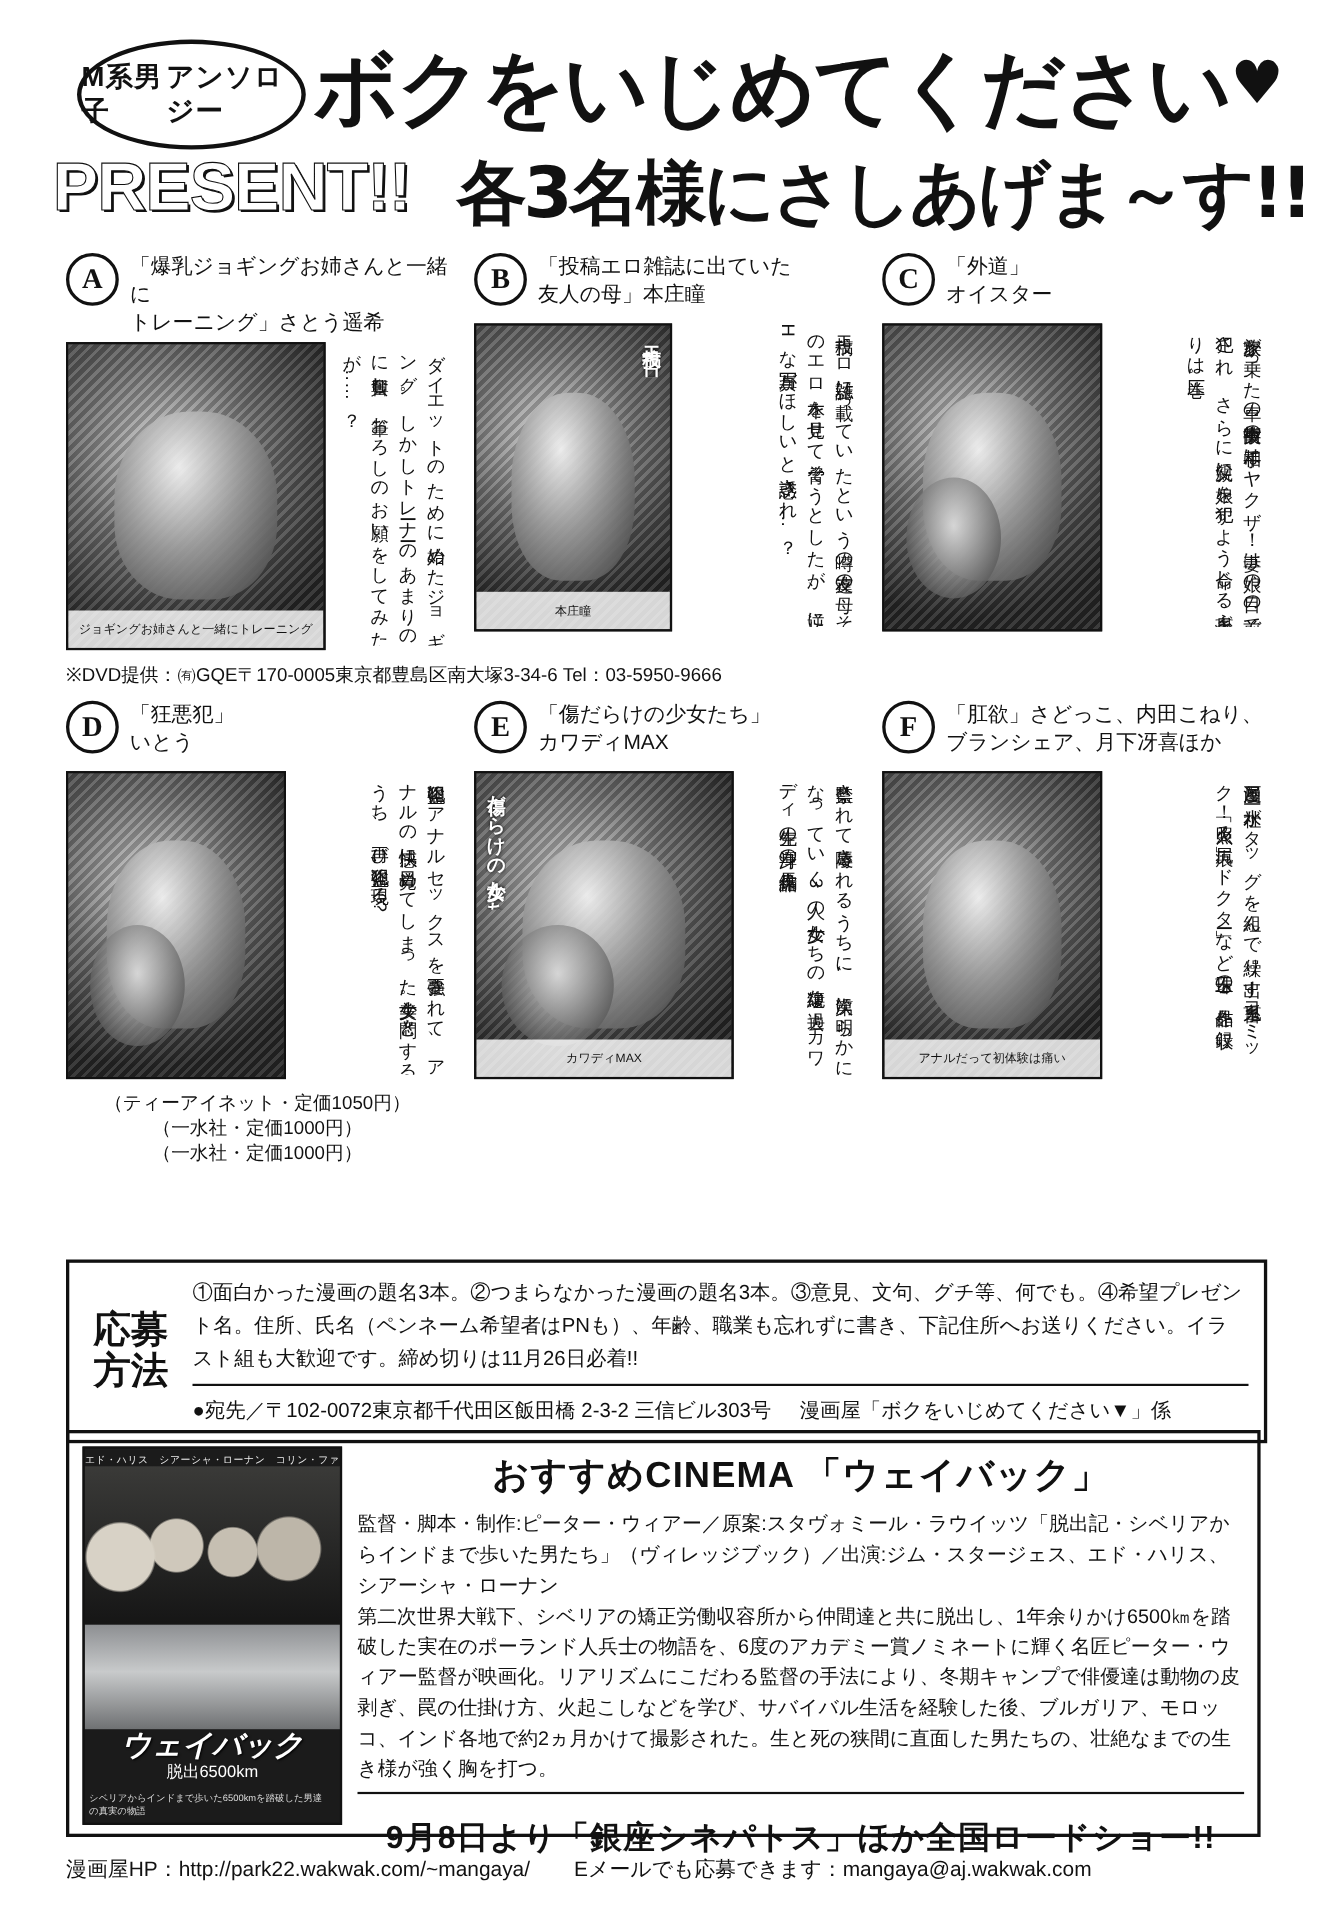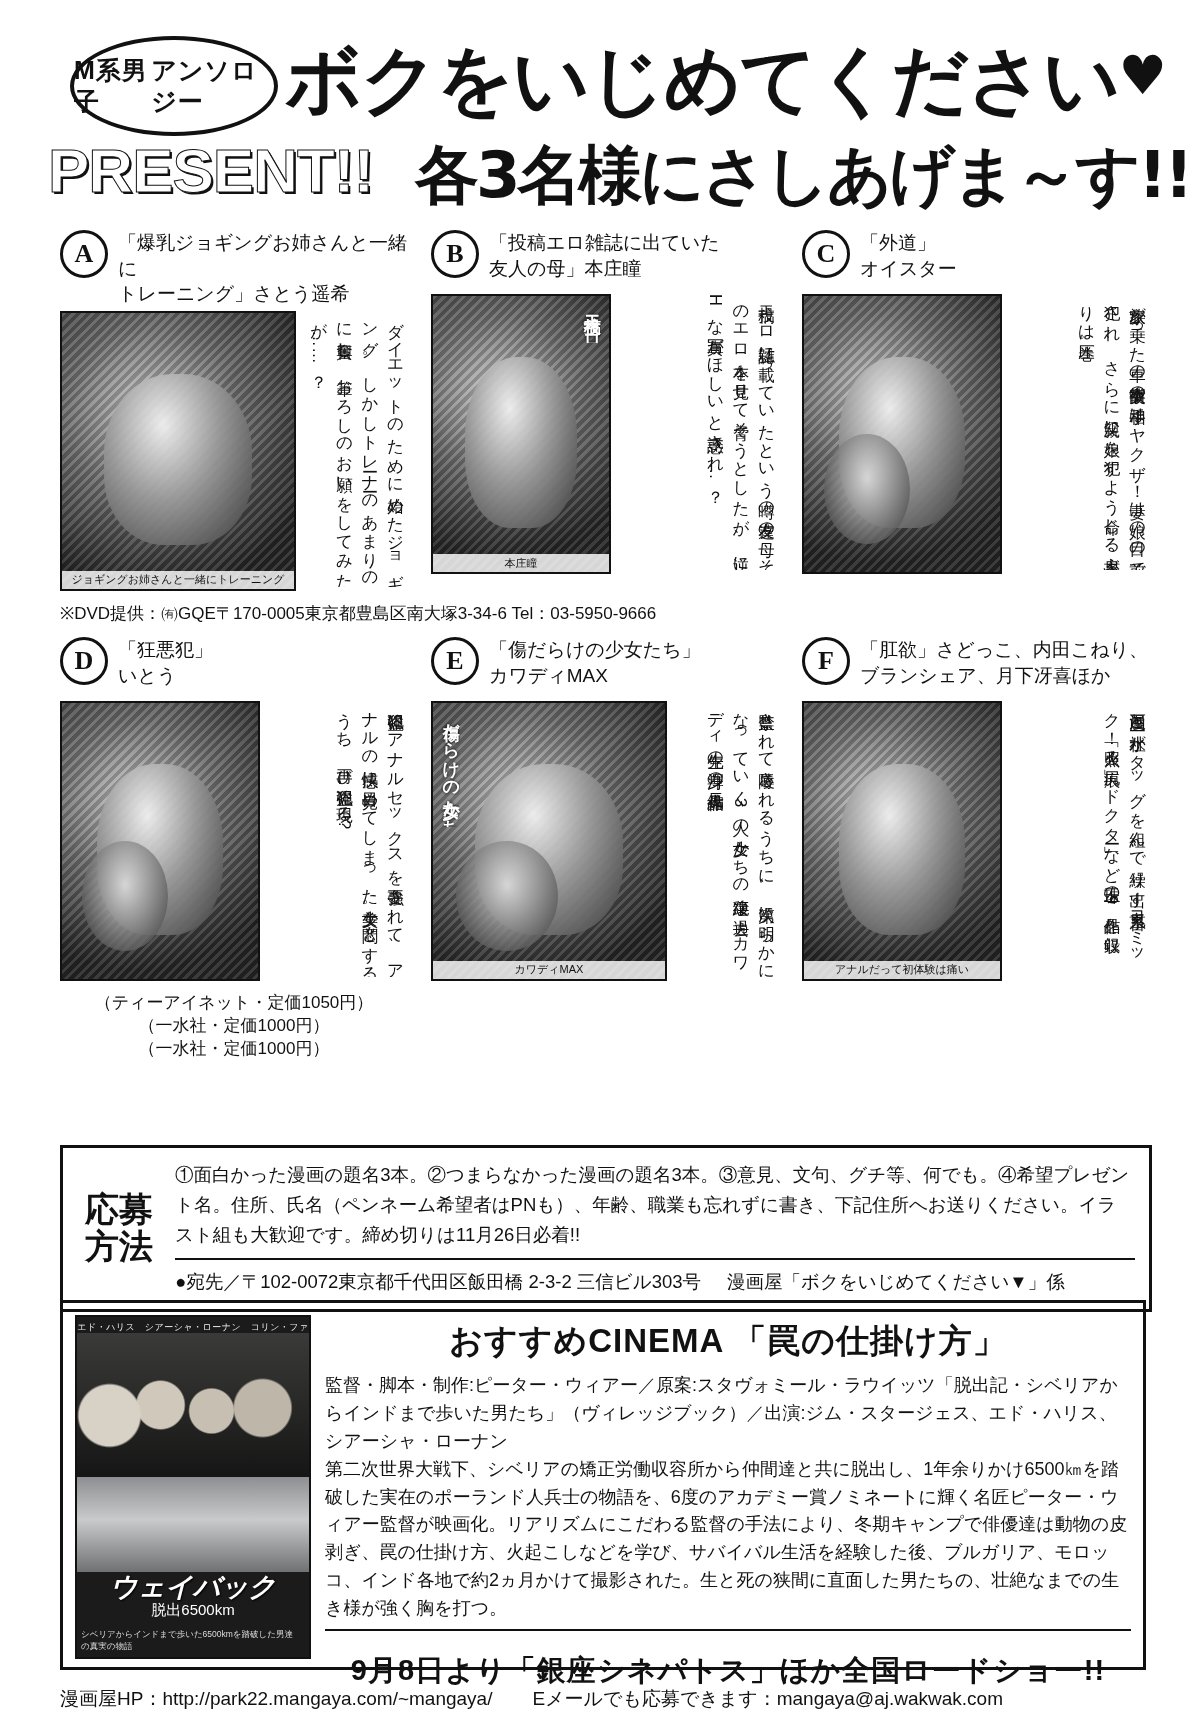--- a/index.html
+++ b/index.html
@@ -61,21 +61,21 @@
   }
   .cover.wide{width:232px;}
   .cover.tall{width:176px;}
   .cover .ctext{
     position:absolute;top:8px;right:8px;color:#fff;
     font-size:17px;writing-mode:vertical-rl;font-weight:bold;
     text-shadow:0 0 3px #000;line-height:1.1;max-height:250px;overflow:hidden;
   }
   .cover .ctext.left{right:auto;left:8px;}
   .cover .cband{
-    position:absolute;left:0;right:0;bottom:0;height:18px;
+    position:absolute;left:0;right:0;bottom:0;height:34px;
     background:rgba(255,255,255,.82);color:#111;font-size:11px;
     display:flex;align-items:center;justify-content:center;text-align:center;
     padding:0 4px;box-sizing:border-box;
   }
   .cover .shade{position:absolute;inset:0;
     background:
       repeating-linear-gradient(135deg, rgba(255,255,255,.10) 0 3px, rgba(0,0,0,.18) 3px 7px),
       radial-gradient(circle at 38% 36%, #cfcfcf 0%, #6e6e6e 38%, #262626 78%);
   }
   .cover .figure{
@@ -327,26 +327,26 @@
   <div class="cinema">
     <div class="poster">
       <div class="ptop">エド・ハリス　シアーシャ・ローナン　コリン・ファレル　ジム・スタージェス</div>
       <div class="faces"></div>
       <div class="scene"></div>
       <div class="ptitle">ウェイバック</div>
       <div class="psub">脱出6500km</div>
       <div class="pfoot">シベリアからインドまで歩いた6500kmを踏破した男達の真実の物語</div>
     </div>
     <div class="cin-right">
-      <div class="cin-title">おすすめCINEMA 「罠の仕掛け方」</div>
+      <div class="cin-title">おすすめCINEMA 「ウェイバック」</div>
       <div class="cin-body" style="white-space: pre-line;">監督・脚本・制作:ピーター・ウィアー／原案:スタヴォミール・ラウイッツ「脱出記・シベリアからインドまで歩いた男たち」（ヴィレッジブック）／出演:ジム・スタージェス、エド・ハリス、シアーシャ・ローナン
 第二次世界大戦下、シベリアの矯正労働収容所から仲間達と共に脱出し、1年余りかけ6500㎞を踏破した実在のポーランド人兵士の物語を、6度のアカデミー賞ノミネートに輝く名匠ピーター・ウィアー監督が映画化。リアリズムにこだわる監督の手法により、冬期キャンプで俳優達は動物の皮剥ぎ、罠の仕掛け方、火起こしなどを学び、サバイバル生活を経験した後、ブルガリア、モロッコ、インド各地で約2ヵ月かけて撮影された。生と死の狭間に直面した男たちの、壮絶なまでの生き様が強く胸を打つ。</div>
       <div class="cin-rule"></div>
       <div class="cin-release">9月8日より「銀座シネパトス」ほか全国ロードショー!!</div>
     </div>
   </div>
 
   <div class="footer">
-    <span>漫画屋HP：http://park22.mangaya.com/~mangaya/</span>
+    <span>漫画屋HP：http://park22.wakwak.com/~mangaya/</span>
     <span>Eメールでも応募できます：mangaya@aj.wakwak.com</span>
   </div>
 
 </div>
 
 </body></html>

